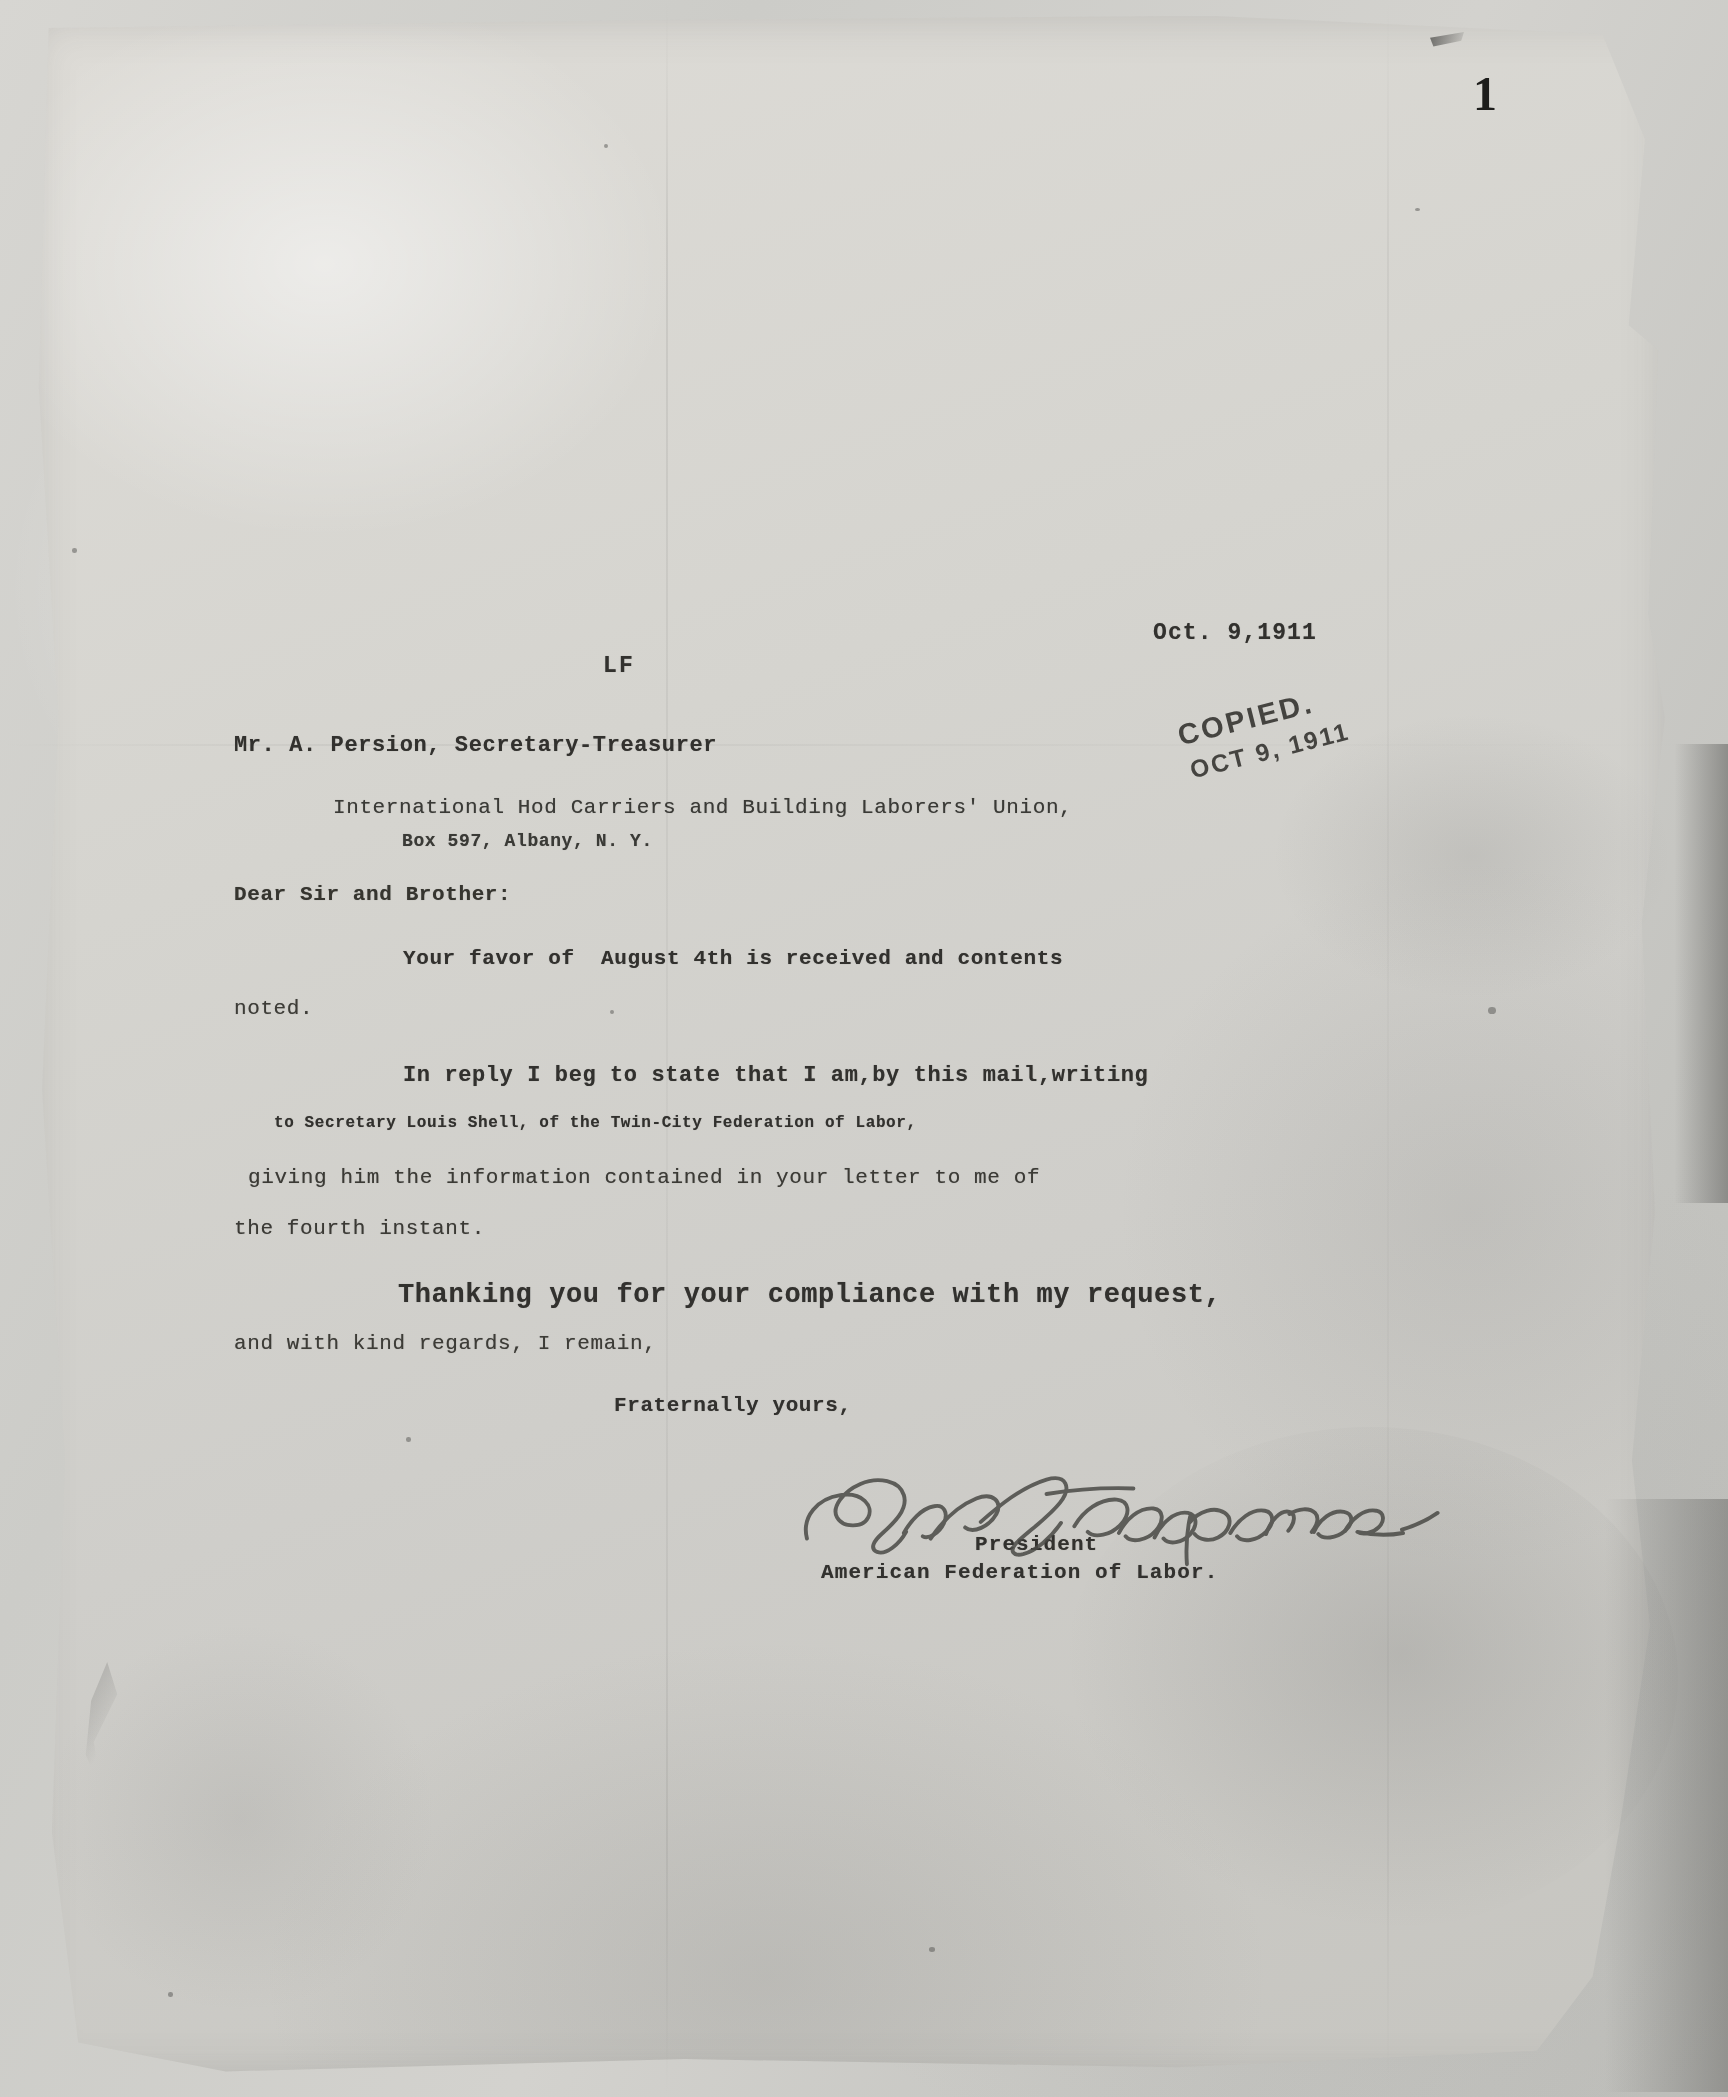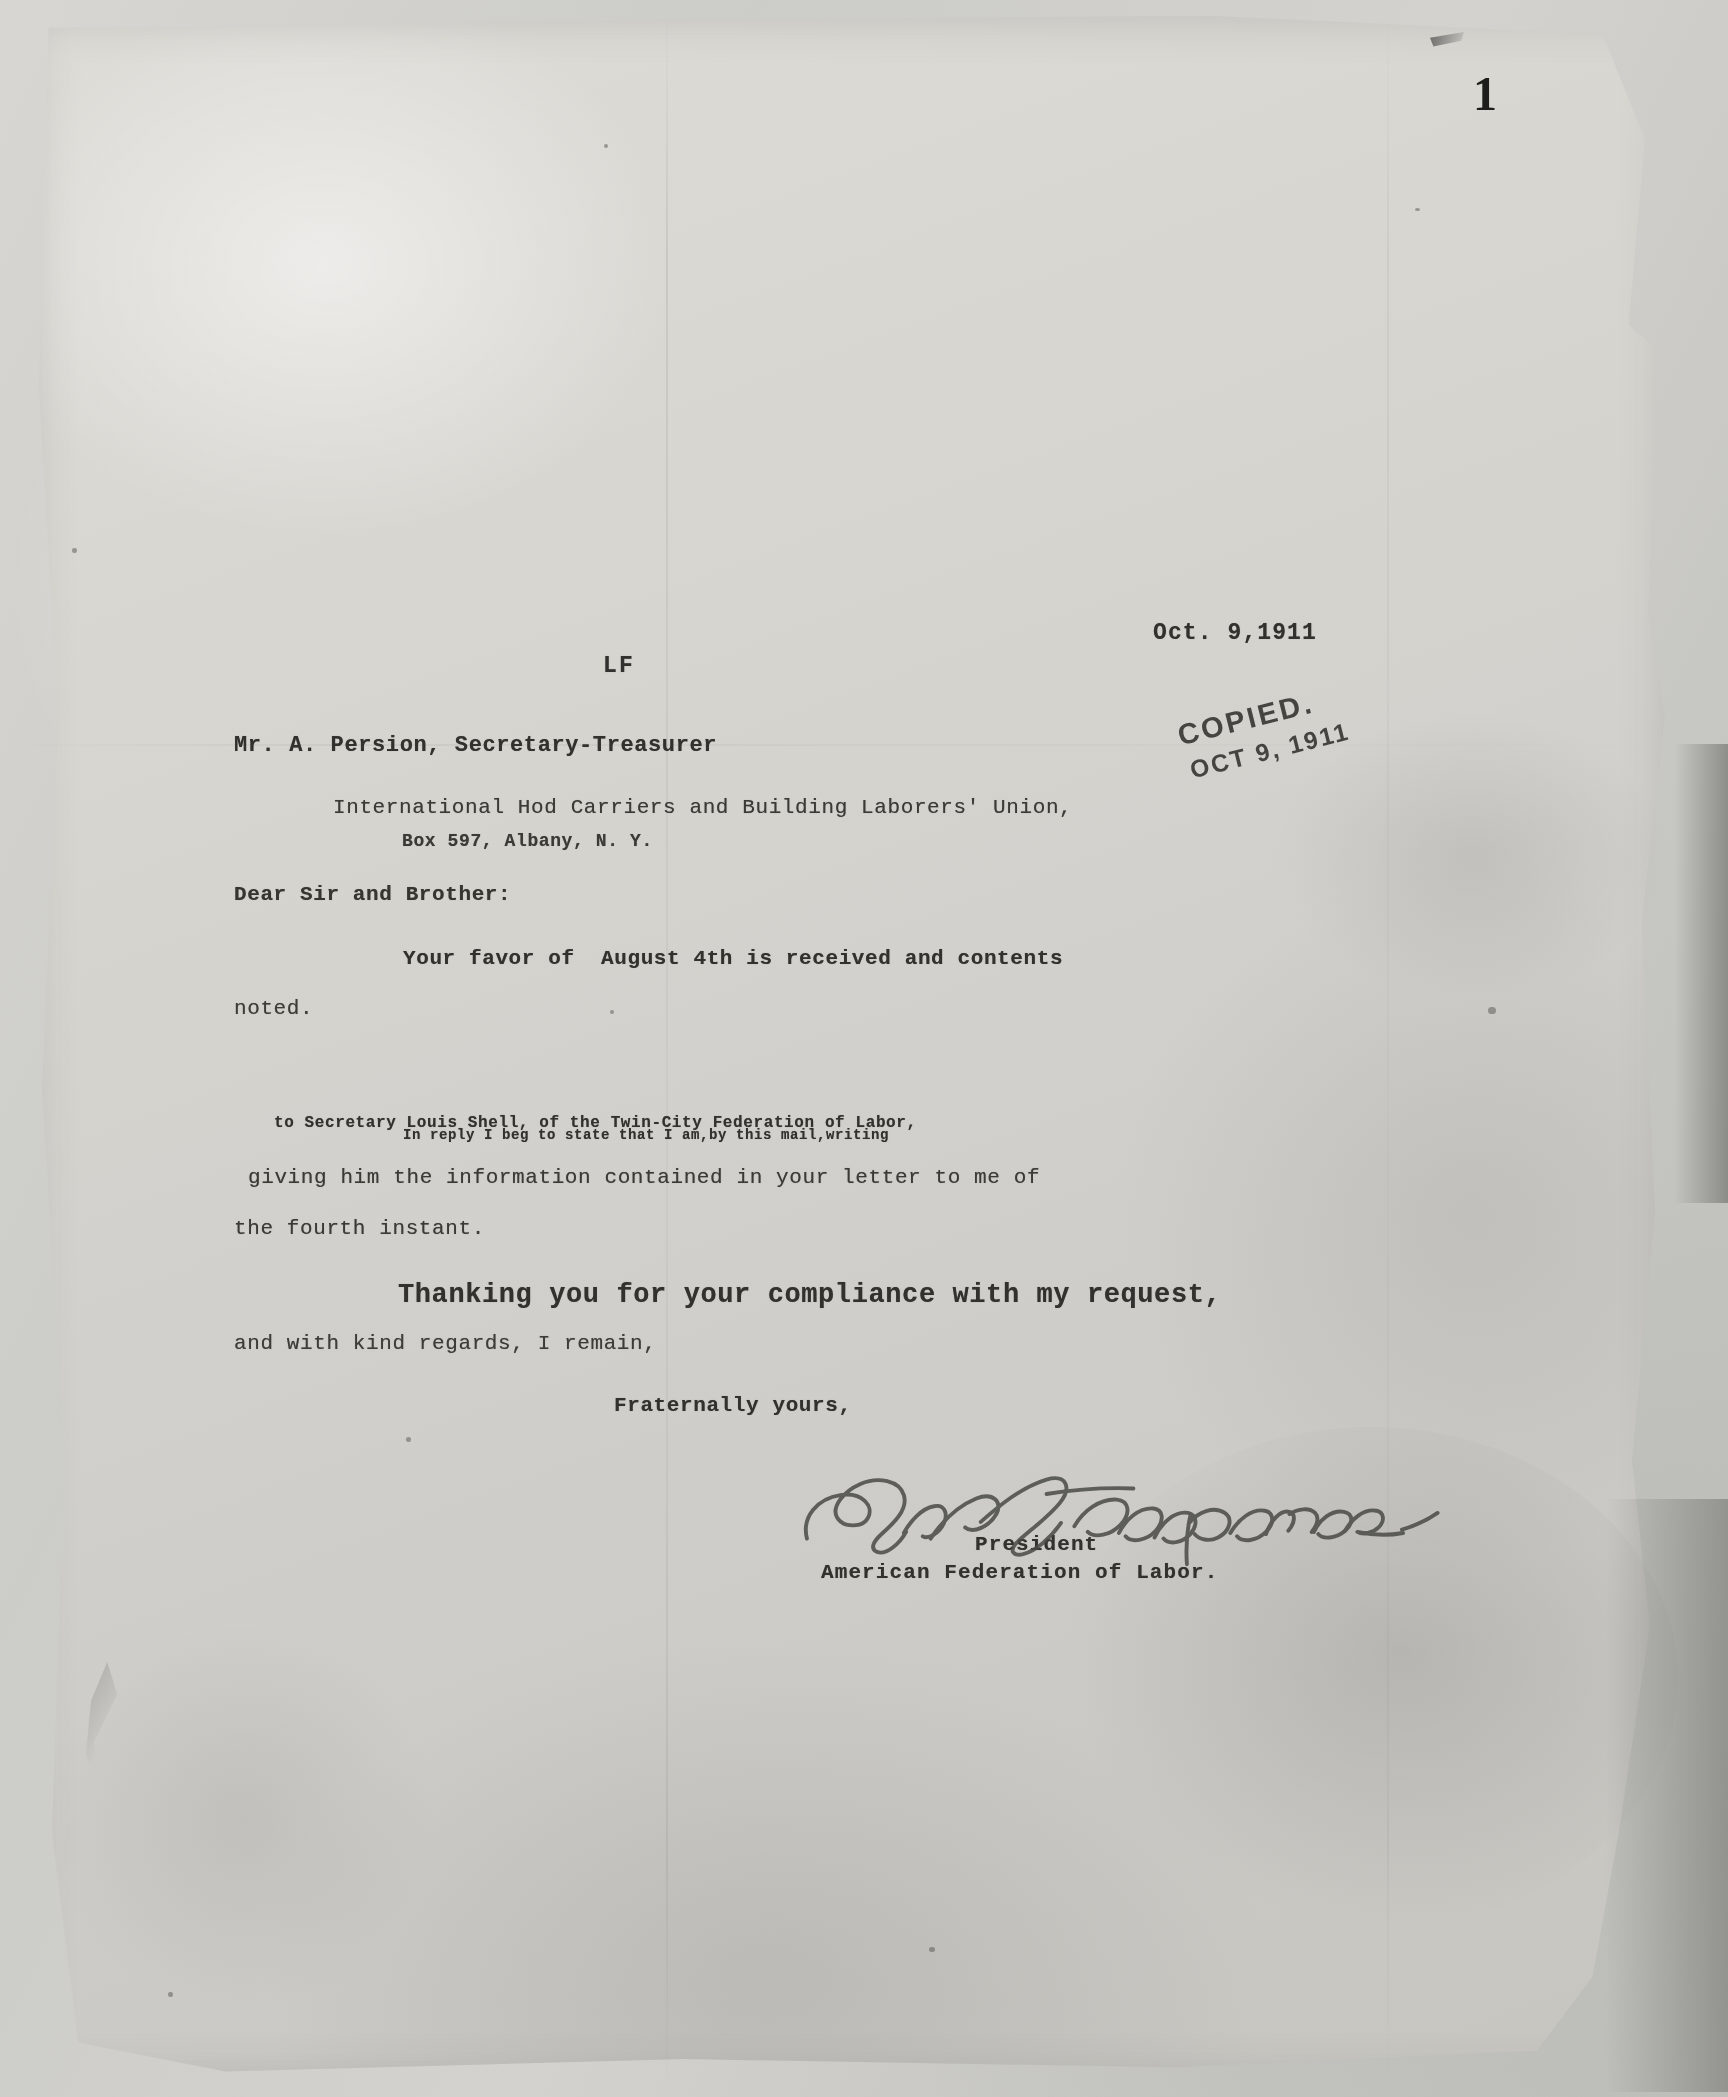--- a/index.html
+++ b/index.html
@@ -111,21 +111,21 @@
   .date       { left: 1153px; top: 620px;  font-size: 23px; font-weight: 700; letter-spacing: 1.1px; }
 
   .addr1      { left: 234px;  top: 733px;  font-size: 22px; font-weight: 700; }
   .addr2      { left: 333px;  top: 779px;  font-size: 21px; font-weight: 400; color:#3a3a36;margin-top:17px; }
   .addr3      { left: 402px;  top: 831px;  font-size: 18px; font-weight: 700; color:#3a3a36; }
   .salutation { left: 234px;  top: 883px;  font-size: 21px; font-weight: 600; color:#36352f; }
 
   .p1a        { left: 403px;  top: 947px;  font-size: 21px; font-weight: 600; }
   .p1b        { left: 234px;  top: 997px;  font-size: 21px; font-weight: 500; color:#3d3c37; }
 
-  .p2a        { left: 403px;  top: 1127px;  font-size: 14px; font-weight: 600; }
+  .p2a        { left: 403px;  top: 1063px;  font-size: 22px; font-weight: 600; }
   .p2b        { left: 234px;  top: 1114px;  font-size: 16px; font-weight: 600; margin-left: 40px; }
   .p2c        { left: 248px;  top: 1166px;  font-size: 21px; font-weight: 500; color:#3b3a35; }
   .p2d        { left: 234px;  top: 1217px;  font-size: 21px; font-weight: 500; color:#3b3a35; }
 
   .p3a        { left: 398px;  top: 1280px;  font-size: 27px; font-weight: 600; }
   .p3b        { left: 234px;  top: 1332px;  font-size: 21px; font-weight: 500; color:#3d3c37; }
 
   .close      { left: 614px; top: 1394px;  font-size: 21px; font-weight: 600; }
 
   .sig1       { left: 975px; top: 1533px;  font-size: 21px; font-weight: 800; letter-spacing: 1.1px; }

